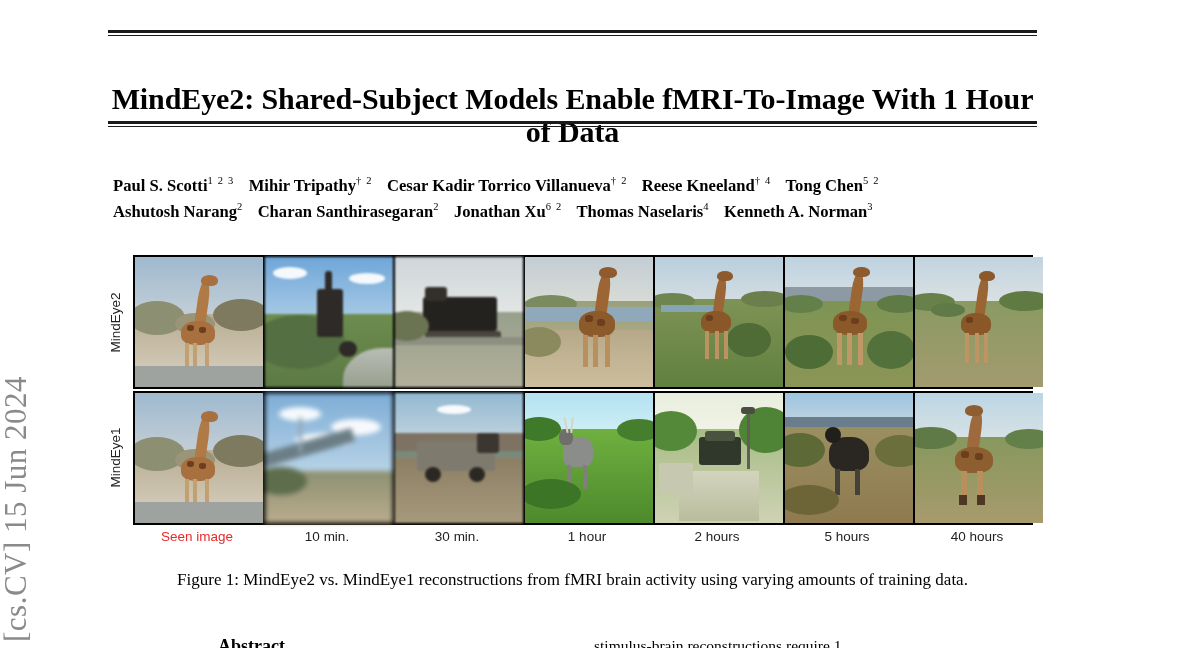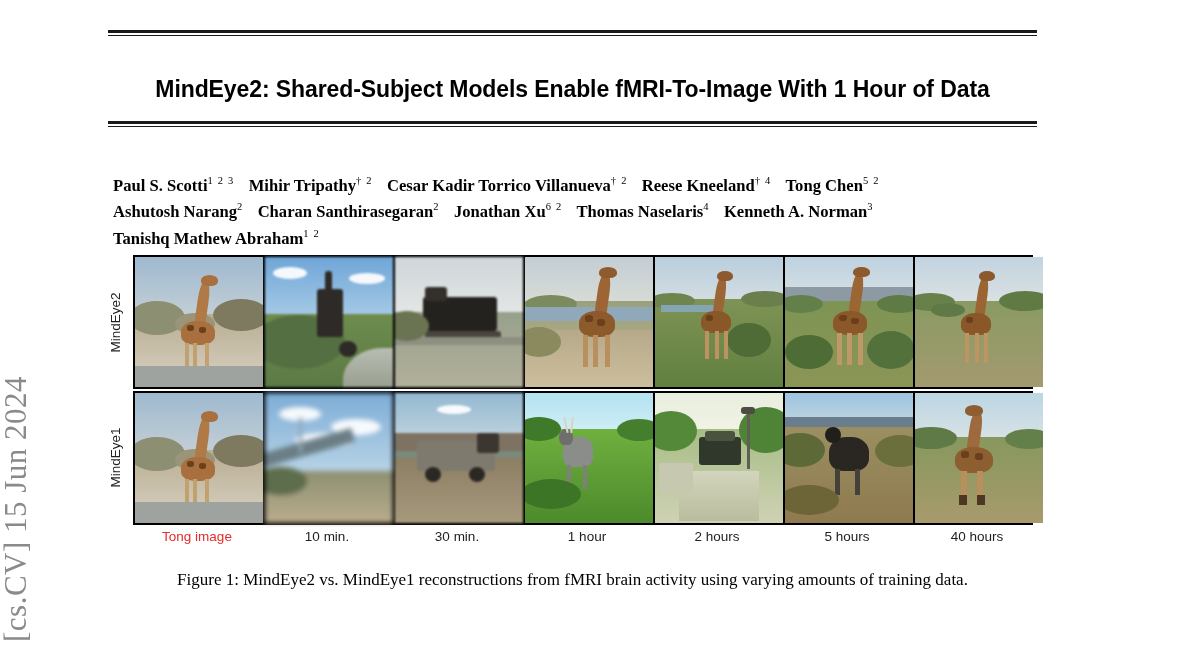--- a/index.html
+++ b/index.html
@@ -68,23 +68,23 @@
     border-bottom: 1px solid #1a1a1a;
     padding-bottom: 2px;
   }
 
   .title {
     position: absolute;
     left: 0px;
     top: 62px;
     width: 929px;
     text-align: center;
-    font-family: Liberation Sans, sans-serif;
+    font-family: Liberation Serif, serif;
     font-weight: bold;
-    font-size: 23px;
+    font-size: 30px;
     letter-spacing: -0.1px;
     line-height: 1.1;
   }
 
   
   .authors {
     position: absolute;
     left: 0px;
     top: 170px;
     width: 929px;
@@ -286,23 +286,20 @@
       <span class="au"><span>Reese Kneeland</span><sup>† 4</sup></span>
       <span class="au"><span>Tong Chen</span><sup>5 2</sup></span>
     </div>
     <div class="aline">
       <span class="au"><span>Ashutosh Narang</span><sup>2</sup></span>
       <span class="au"><span>Charan Santhirasegaran</span><sup>2</sup></span>
       <span class="au"><span>Jonathan Xu</span><sup>6 2</sup></span>
       <span class="au"><span>Thomas Naselaris</span><sup>4</sup></span>
       <span class="au"><span>Kenneth A. Norman</span><sup>3</sup></span>
     </div>
-    <div class="aline">
-      <span class="au"><span>Tanishq Mathew Abraham</span><sup>1 2</sup></span>
-    </div>
   </div>
 
   <div class="figure">
 
     <div class="grid-wrap">
 
       <div class="rowlabels">
         <div class="rowlabel r1">MindEye2</div>
         <div class="rowlabel r2">MindEye1</div>
       </div>
@@ -508,26 +505,30 @@
           <div class="spot" style="left:60px;top:60px;width:8px;height:7px;"></div>
           <div class="leg" style="left:46px;top:78px;width:6px;height:32px;background:#b88f5d;"></div>
           <div class="leg" style="left:62px;top:78px;width:6px;height:32px;background:#b88f5d;"></div>
           <div style="position:absolute;left:44px;top:102px;width:8px;height:10px;background:#4e3722;"></div>
           <div style="position:absolute;left:62px;top:102px;width:8px;height:10px;background:#4e3722;"></div>
         </div>
       </div>
     </div>
 
     <div class="collabels">
-      <div class="collabel seenlabel">Tong image</div>
+      <div class="collabel seenlabel">Seen image</div>
       <div class="collabel">10 min.</div>
       <div class="collabel">30 min.</div>
       <div class="collabel">1 hour</div>
       <div class="collabel">2 hours</div>
       <div class="collabel">5 hours</div>
       <div class="collabel">40 hours</div>
     </div>
   </div>
 
   <div class="caption">Figure 1: MindEye2 vs. MindEye1 reconstructions from fMRI brain activity using varying amounts of training data.</div>
 
+  <div class="abstract-peek">
+    <div class="ab-head">Abstract</div>
+    <div class="ab-right">stimulus-brain reconstructions require                  1</div>
+  </div>
 
 </div>
 
 </body></html>

